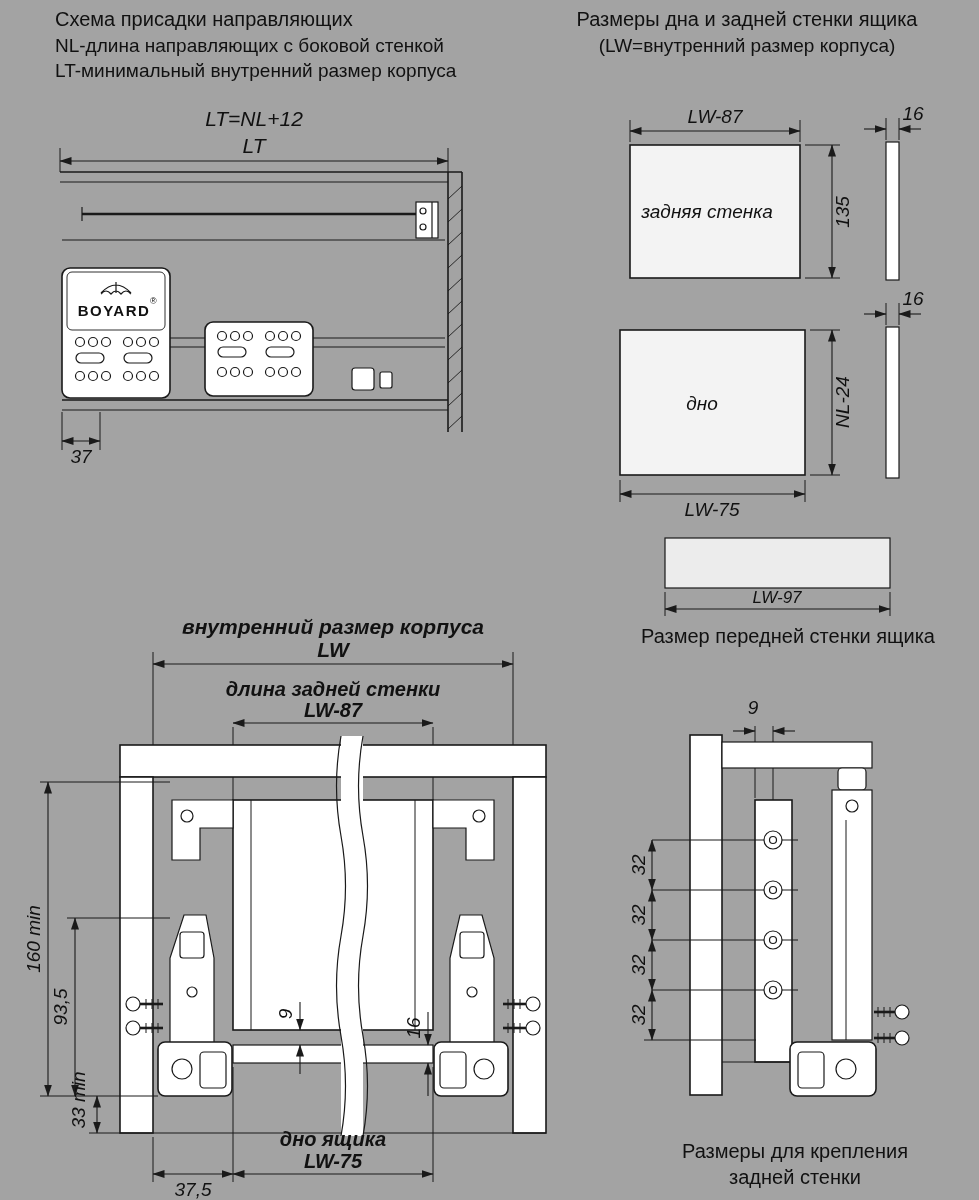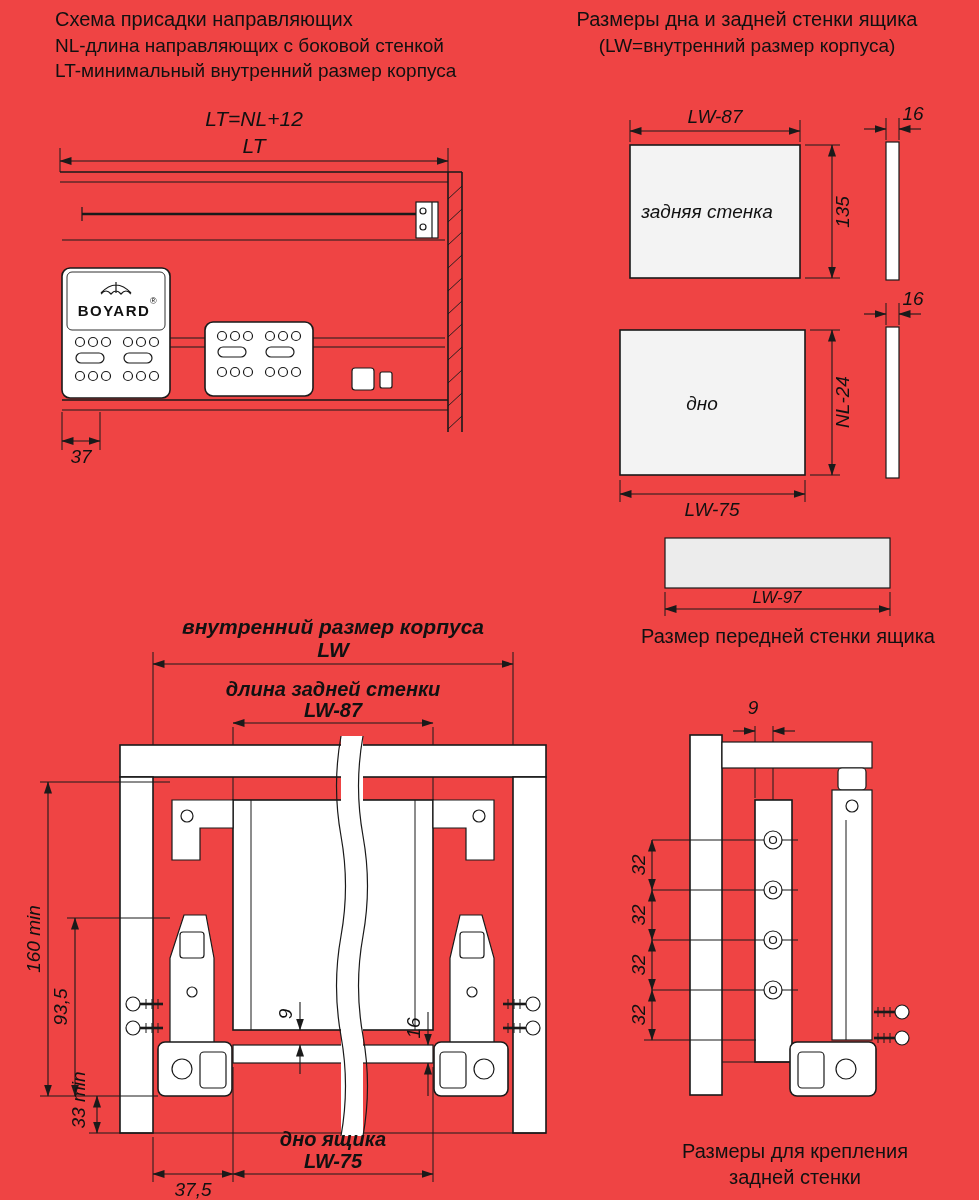--- a/index.html
+++ b/index.html
@@ -1,16 +1,16 @@
 <!DOCTYPE html>
 <html><head>
 <meta charset="utf-8">
 <style>
   html,body{margin:0;padding:0;background:#fff;}
-  .canvas{position:relative;width:979px;height:1200px;background:#ef4444;overflow:hidden;
+  .canvas{position:relative;width:979px;height:1200px;background:#a3a3a3;overflow:hidden;
           font-family:"Liberation Sans",sans-serif;}
   svg{display:block;}
   svg text{fill:#111;font-family:"Liberation Sans",sans-serif;}
   .t-head{font-size:20px;}
   .t-sub{font-size:19px;}
   .dim{font-style:italic;font-size:19px;}
   .dim-lg{font-style:italic;font-size:21px;}
   .dim-s{font-style:italic;font-size:17px;}
   .dim-b{font-style:italic;font-weight:bold;font-size:20px;}
   .dim-b-lg{font-style:italic;font-weight:bold;font-size:21px;}

